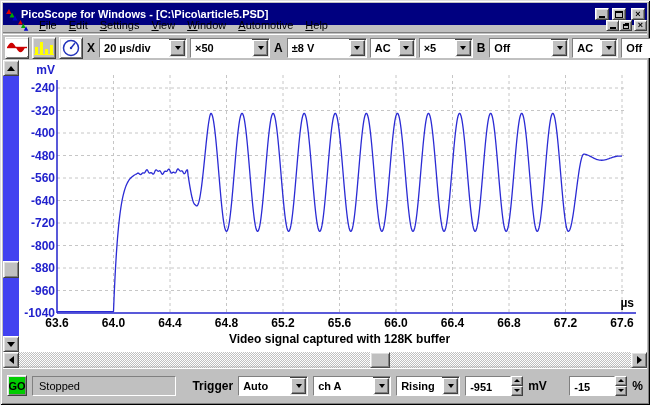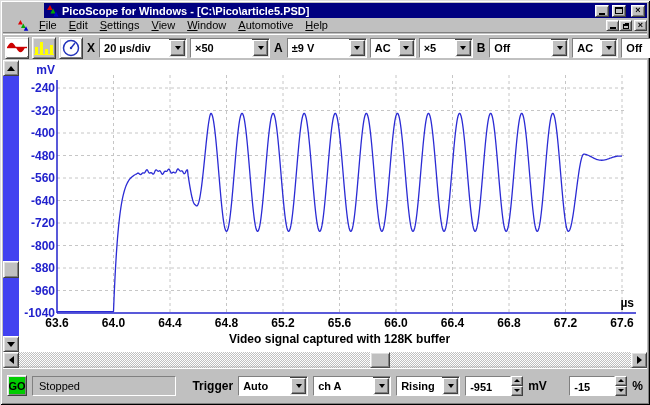--- a/index.html
+++ b/index.html
@@ -5,22 +5,22 @@
   * { box-sizing: border-box; margin: 0; padding: 0; }
   html,body { background:#808080; }
   .win {
     position:relative; width:650px; height:405px; background:#c0c0c0;
     font-family:"Liberation Sans",sans-serif; font-size:11px; color:#000;
     box-shadow: inset 1px 1px 0 #dfdfdf, inset -1px -1px 0 #000,
                 inset 2px 2px 0 #fff, inset -2px -2px 0 #808080;
     overflow:hidden;
   }
   
-  .titlebar { position:absolute; left:3px; top:3px; right:3px; height:15px;
-    background:#000080; display:flex; align-items:center; padding:0 2px; gap:3px;margin-left:41px; }
+  .titlebar { position:absolute; left:3px; top:3px; right:3px; height:22px;
+    background:#000080; display:flex; align-items:center; padding:0 2px; gap:3px; }
   .title-text { color:#fff; font-weight:bold; flex:1; white-space:nowrap; overflow:hidden; }
   .tbtn { width:14px; height:12px; background:#c0c0c0; border:1px solid;
     border-color:#fff #404040 #404040 #fff; box-shadow:inset 1px 1px 0 #dfdfdf, inset -1px -1px 0 #808080;
     display:flex; align-items:center; justify-content:center; flex:0 0 auto; }
   .tbtn.gap { margin-left:2px; }
   .g-min { width:6px; height:2px; background:#000; margin-top:6px; }
   .g-max { width:8px; height:7px; border:1px solid #000; border-top:2px solid #000; }
   .g-res { width:6px; height:5px; border:1px solid #000; border-top:2px solid #000; box-shadow:1px -2px 0 -1px #000; margin-top:2px;}
   .g-x { font-weight:bold; font-size:9px; line-height:9px; }
   
@@ -177,21 +177,21 @@
         </span>
     </div>
     <div class="combo w56">
       <span class="combo-text">×50</span>
       <span class="combo-btn">
           <span class="arr-down"></span>
         </span>
     </div>
     <span class="tool-label">A</span>
     <div class="combo w80">
-      <span class="combo-text">±9 V</span>
+      <span class="combo-text">±8 V</span>
       <span class="combo-btn">
           <span class="arr-down"></span>
         </span>
     </div>
     <div class="combo w46">
       <span class="combo-text">AC</span>
       <span class="combo-btn">
           <span class="arr-down"></span>
         </span>
     </div>

